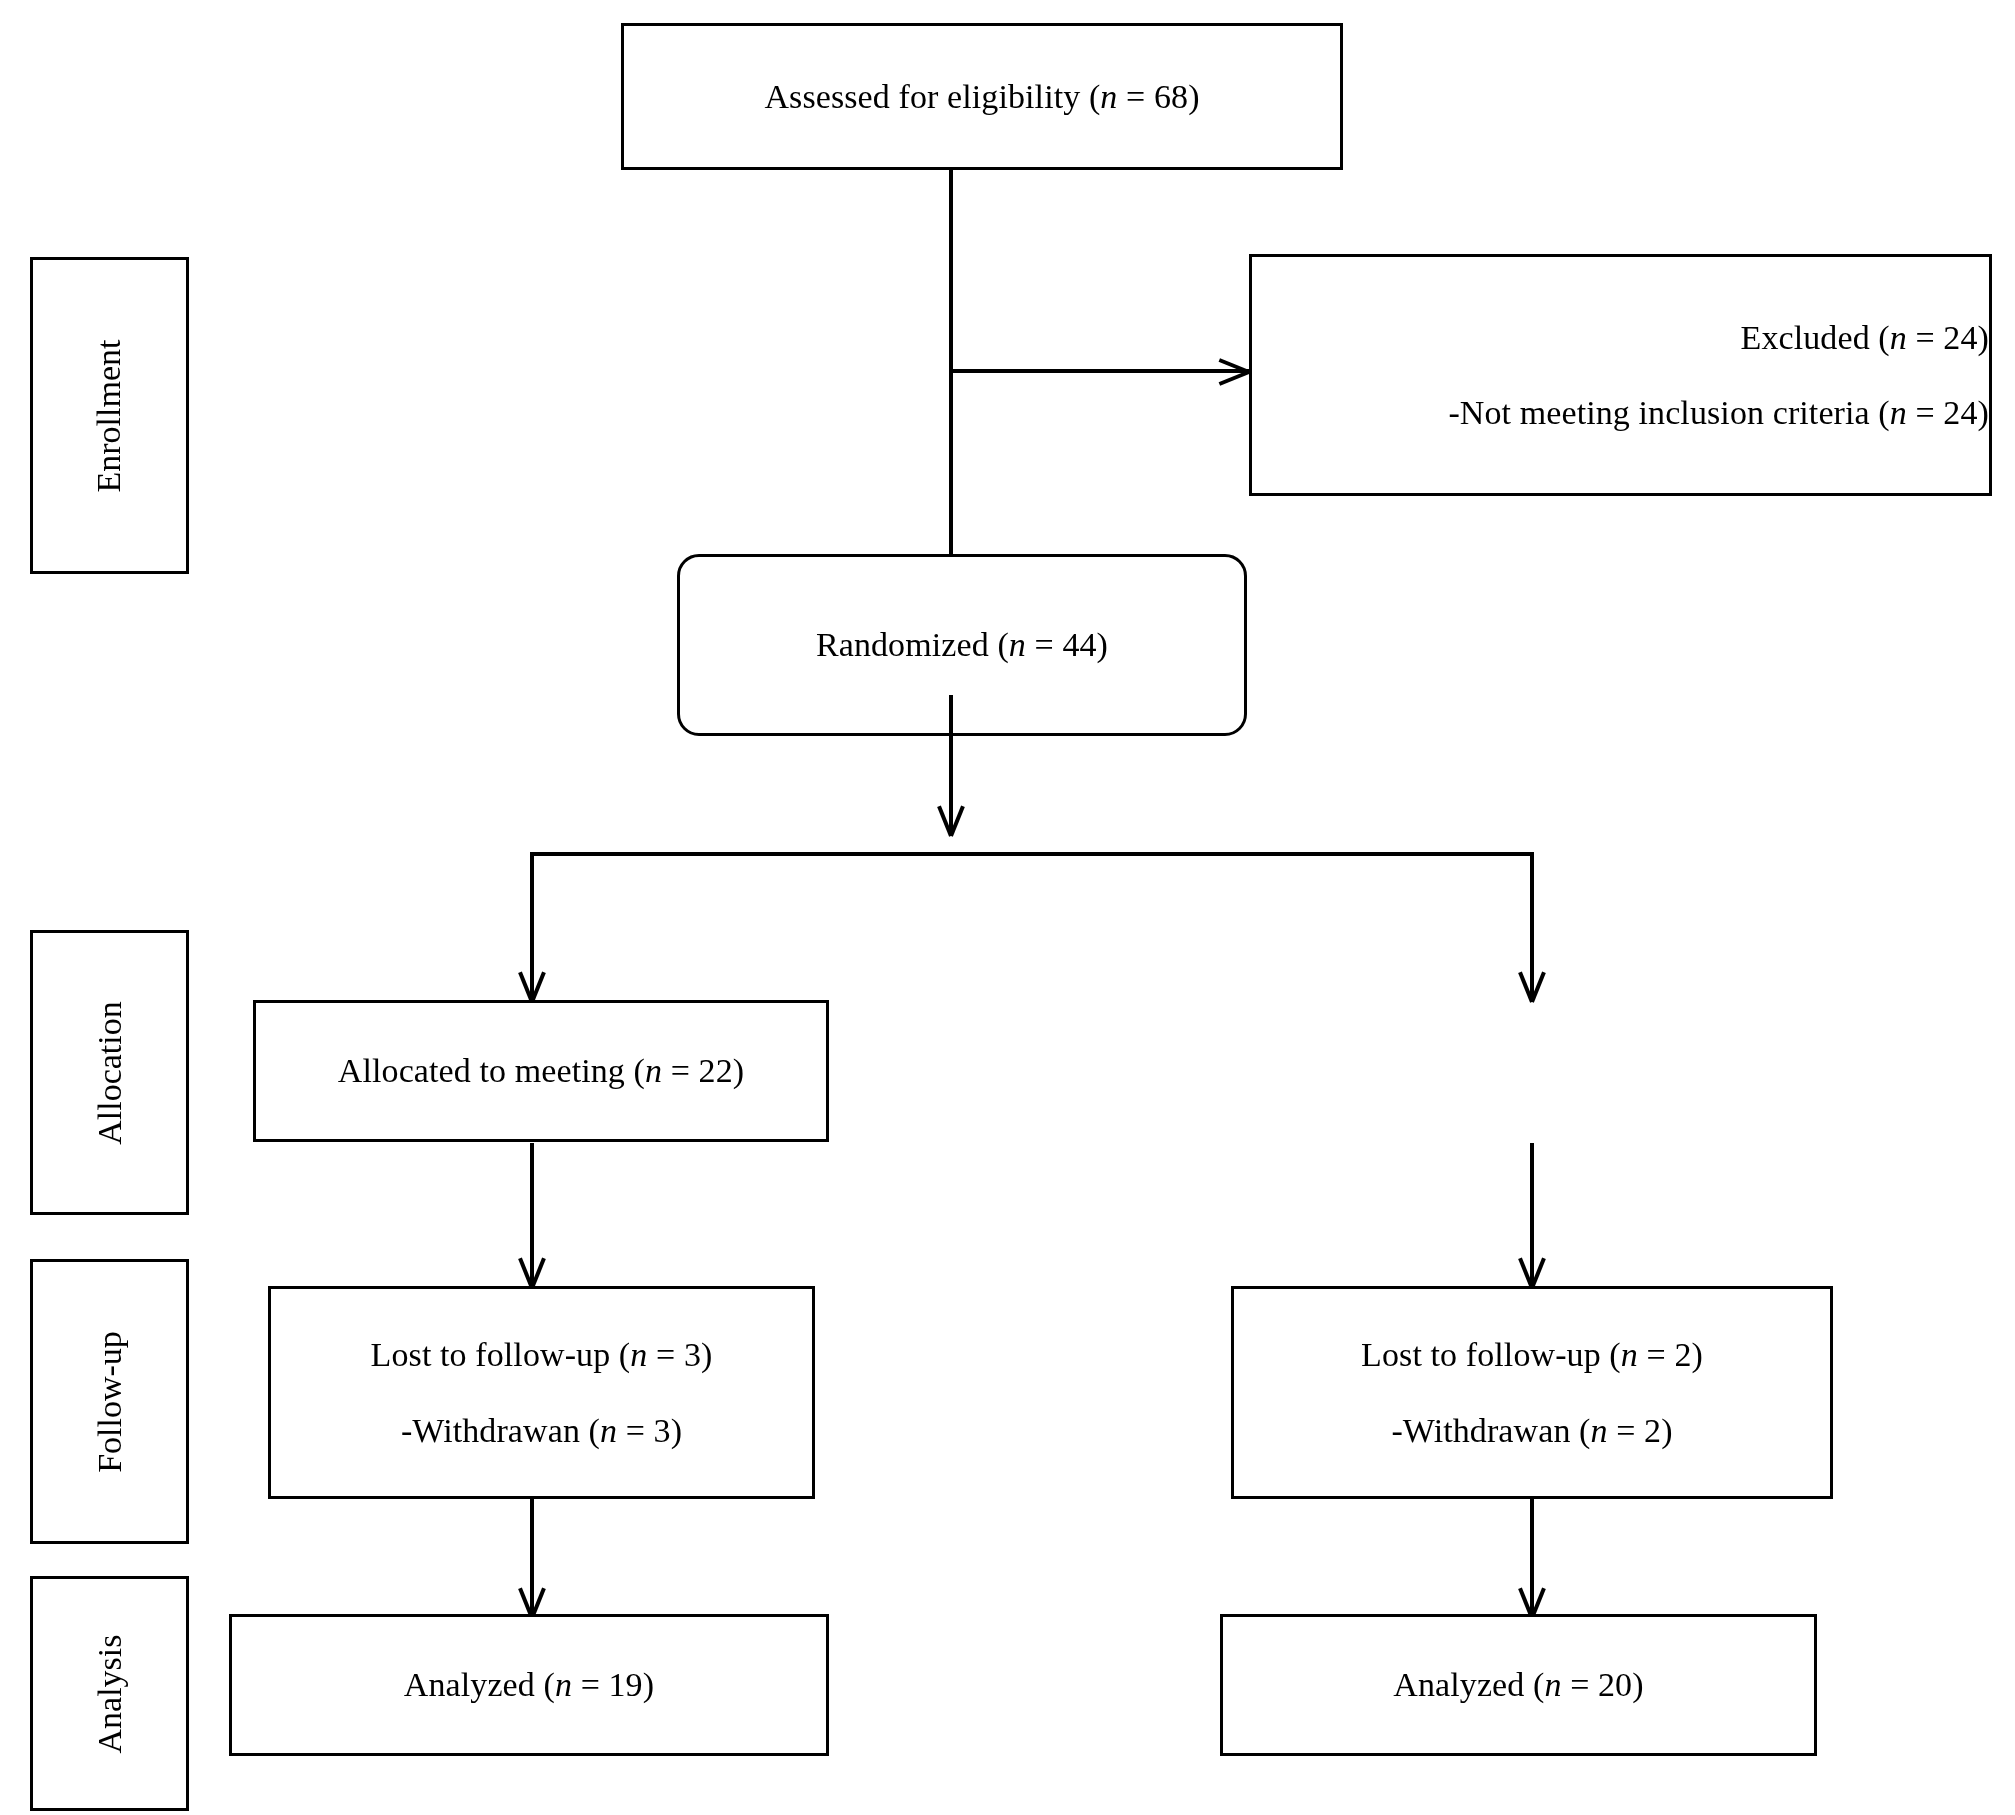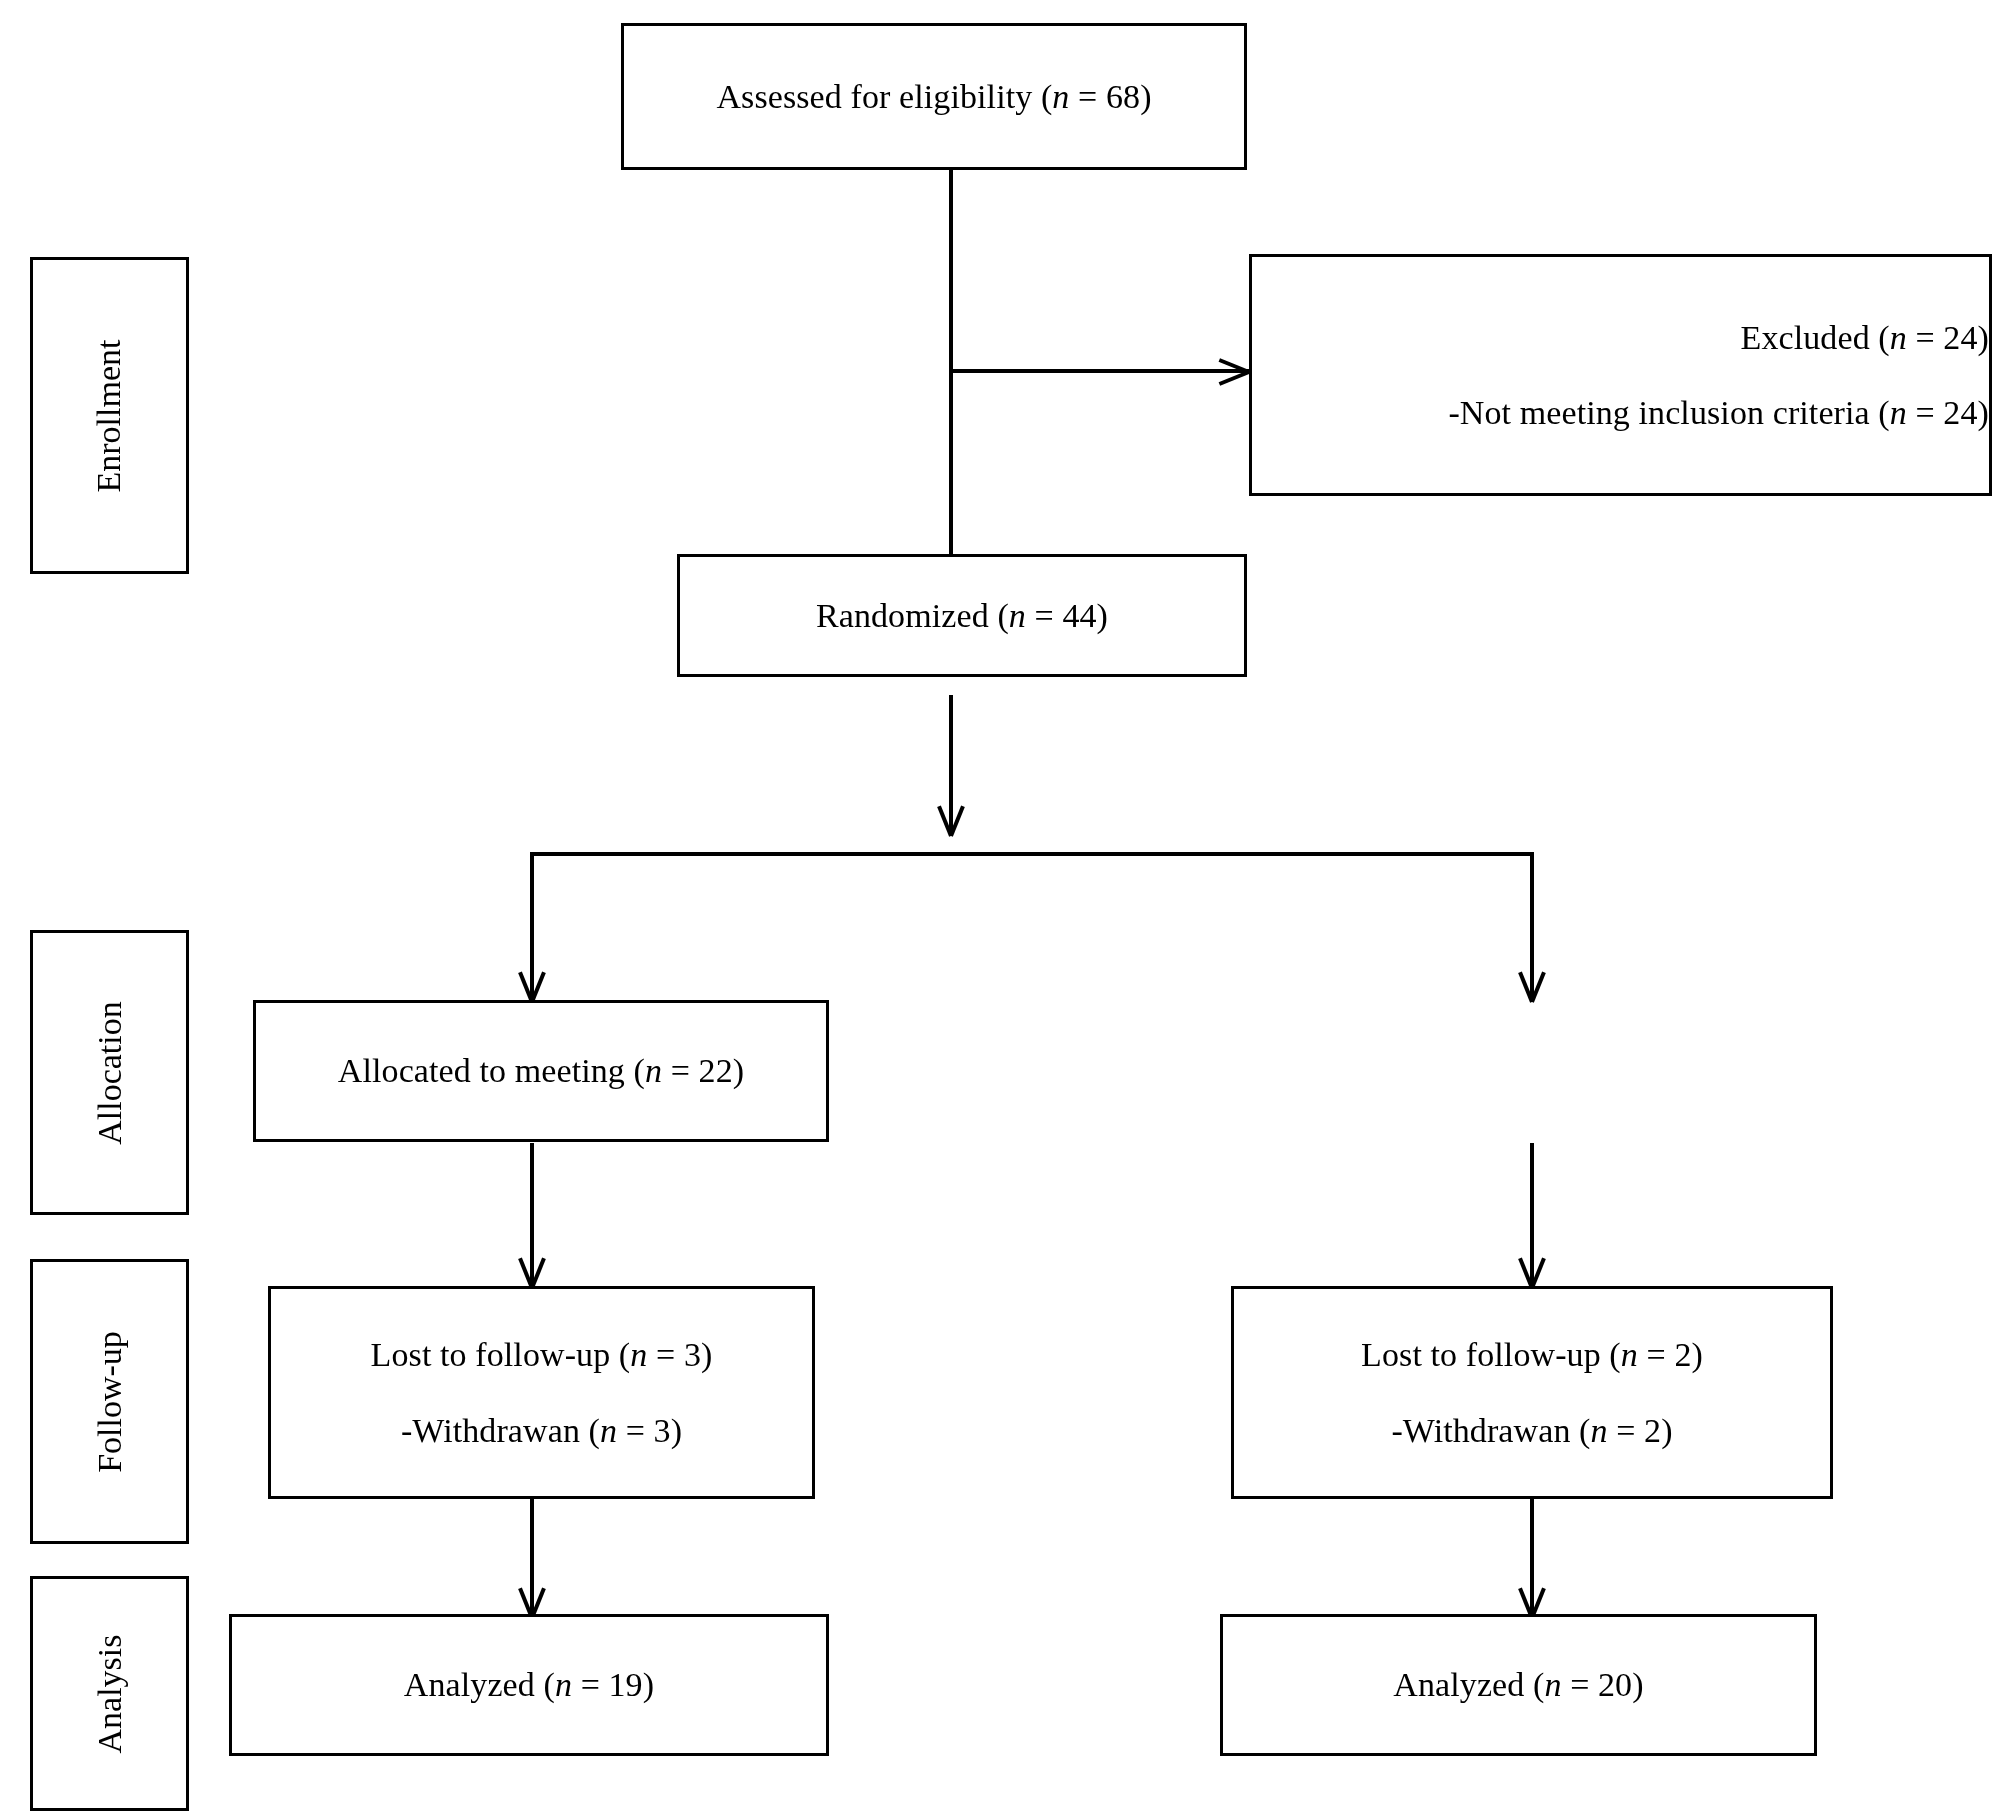--- a/index.html
+++ b/index.html
@@ -141,35 +141,35 @@
   </div>
 
   <div class="stage" style="left:30px; top:1259px; width:159px; height:285px;">
     <span class="stage-label">Follow-up</span>
   </div>
 
   <div class="stage" style="left:30px; top:1576px; width:159px; height:235px;">
     <span class="stage-label">Analysis</span>
   </div>
 
-  <div class="box" style="left:621px; top:23px; width:626px; height:147px;">
+  <div class="box" style="left:621px; top:23px; width:722px; height:147px;">
     <div class="box-line"><span>Assessed for eligibility (</span><span class="ital">n</span><span> = 68)</span></div>
   </div>
 
   <div class="vline" style="left:949px; top:170px; height:384px;"></div>
 
   <div class="hline" style="left:951px; top:369px; width:298px;"></div>
   <div class="arrow-right" style="left:1249px; top:370px;"></div>
 
   <div class="box left-align" style="left:1249px; top:254px; width:743px; height:242px;align-items:flex-end;">
     <div class="box-line"><span>Excluded (</span><span class="ital">n</span><span> = 24)</span></div>
     <div class="box-line"><span>-Not meeting inclusion criteria (</span><span class="ital">n</span><span> = 24)</span></div>
   </div>
 
-  <div class="box" style="left:677px; top:554px; width:570px; height:123px;">
+  <div class="box" style="left:677px; top:554px; width:570px; height:182px;border-radius:22px;">
     <div class="box-line"><span>Randomized (</span><span class="ital">n</span><span> = 44)</span></div>
   </div>
 
   <div class="vline" style="left:949px; top:695px; height:140px;"></div>
   <div class="arrow-down" style="left:949px; top:804px;"></div>
 
   <div class="hline" style="left:530px; top:852px; width:1004px;"></div>
 
   <div class="vline" style="left:530px; top:852px; height:148px;"></div>
   <div class="arrow-down" style="left:530px; top:970px;"></div>

